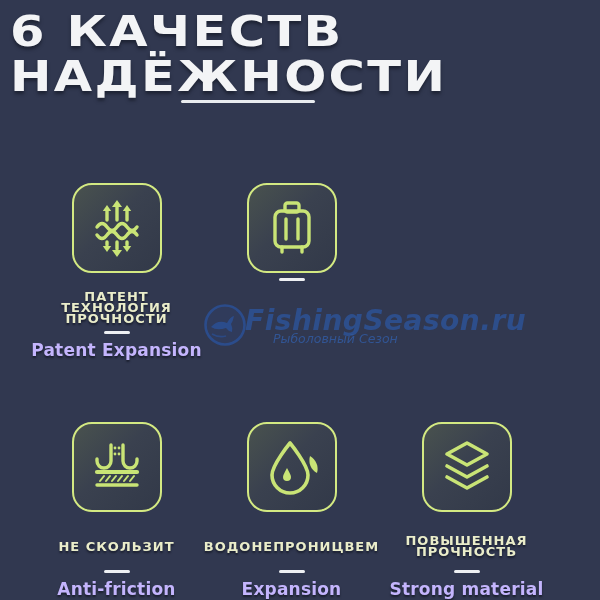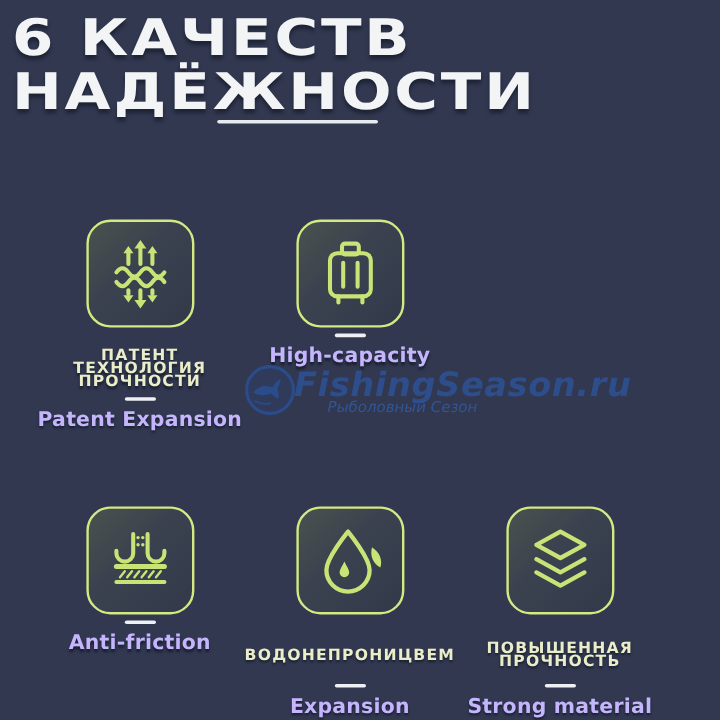--- a/index.html
+++ b/index.html
@@ -109,21 +109,20 @@
             <rect x="25" y="7" width="14" height="9" rx="2.5"></rect>
             <rect x="15" y="15" width="34" height="36" rx="6"></rect>
             <path d="M26 23 V43"></path>
               <path d="M38 23 V43"></path>
             <path d="M22 51 V56"></path>
               <path d="M42 51 V56"></path>
           </g>
         </svg>
       </div>
       <div class="feature-dash"></div>
-      <div class="feature-label">High-capacity</div>
     </div>
 
   </div>
 
   <div class="features-row row-bottom">
 
     <div class="feature-cell">
       <div class="icon-box">
         <svg width="64" height="64" viewBox="0 0 64 64">
           <g stroke="#c9e476" stroke-width="3.4" stroke-linecap="round" fill="none">
@@ -140,20 +139,23 @@
               <path d="M39 46 L43 41"></path>
               <path d="M45 46 L49 41"></path>
           </g>
           <g fill="#c9e476">
             <circle cx="30" cy="13" r="1.4"></circle>
               <circle cx="34" cy="13" r="1.4"></circle>
             <circle cx="30" cy="19" r="1.4"></circle>
               <circle cx="34" cy="19" r="1.4"></circle>
           </g>
         </svg>
+      </div>
+      <div class="feature-caption-wrap">
+        <div class="feature-caption">НЕ СКОЛЬЗИТ</div>
       </div>
       <div class="feature-dash"></div>
       <div class="feature-label">Anti-friction</div>
     </div>
 
     <div class="feature-cell">
       <div class="icon-box">
         <svg width="64" height="64" viewBox="0 0 64 64">
           <path d="M30 8 C30 8 12 30 12 40 a18 18 0 0 0 36 0 C48 30 30 8 30 8 Z" stroke="#c9e476" stroke-width="3.6" stroke-linejoin="round" fill="none"></path>
           <path d="M27 33 c-2 4 -4 7 -4 9 a4 4 0 0 0 8 0 c0 -2 -2 -5 -4 -9 Z" fill="#c9e476"></path>

